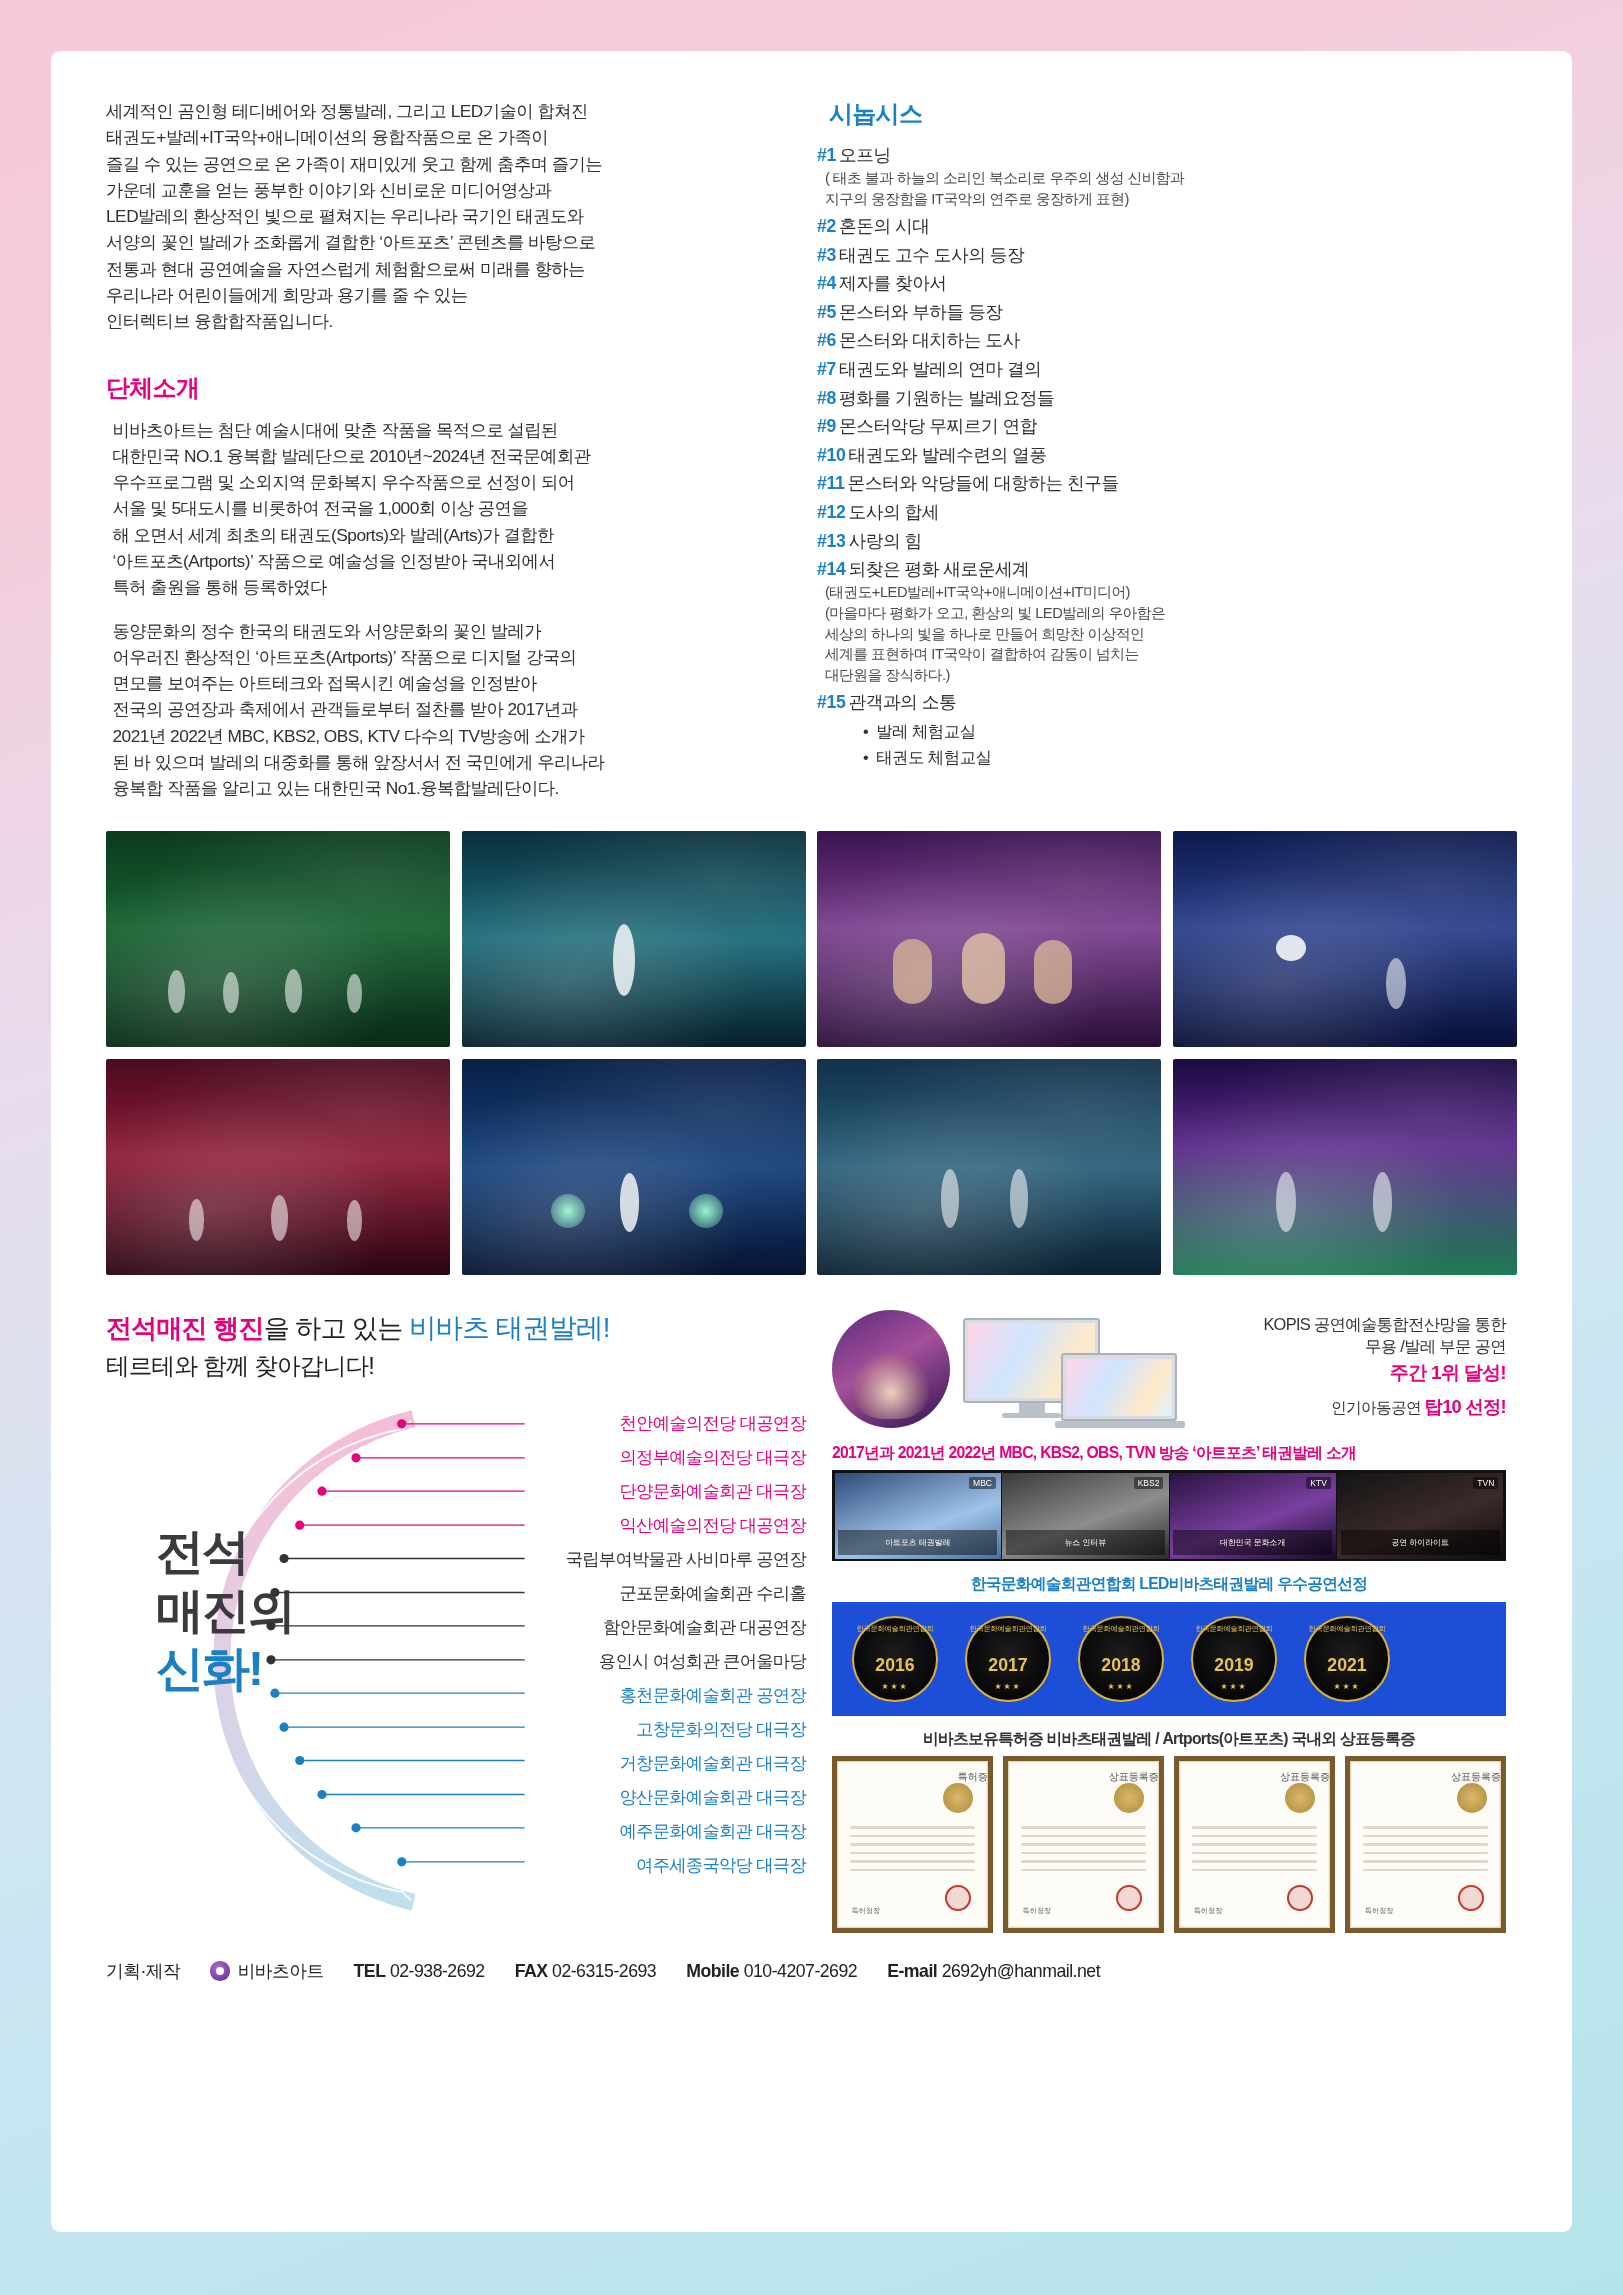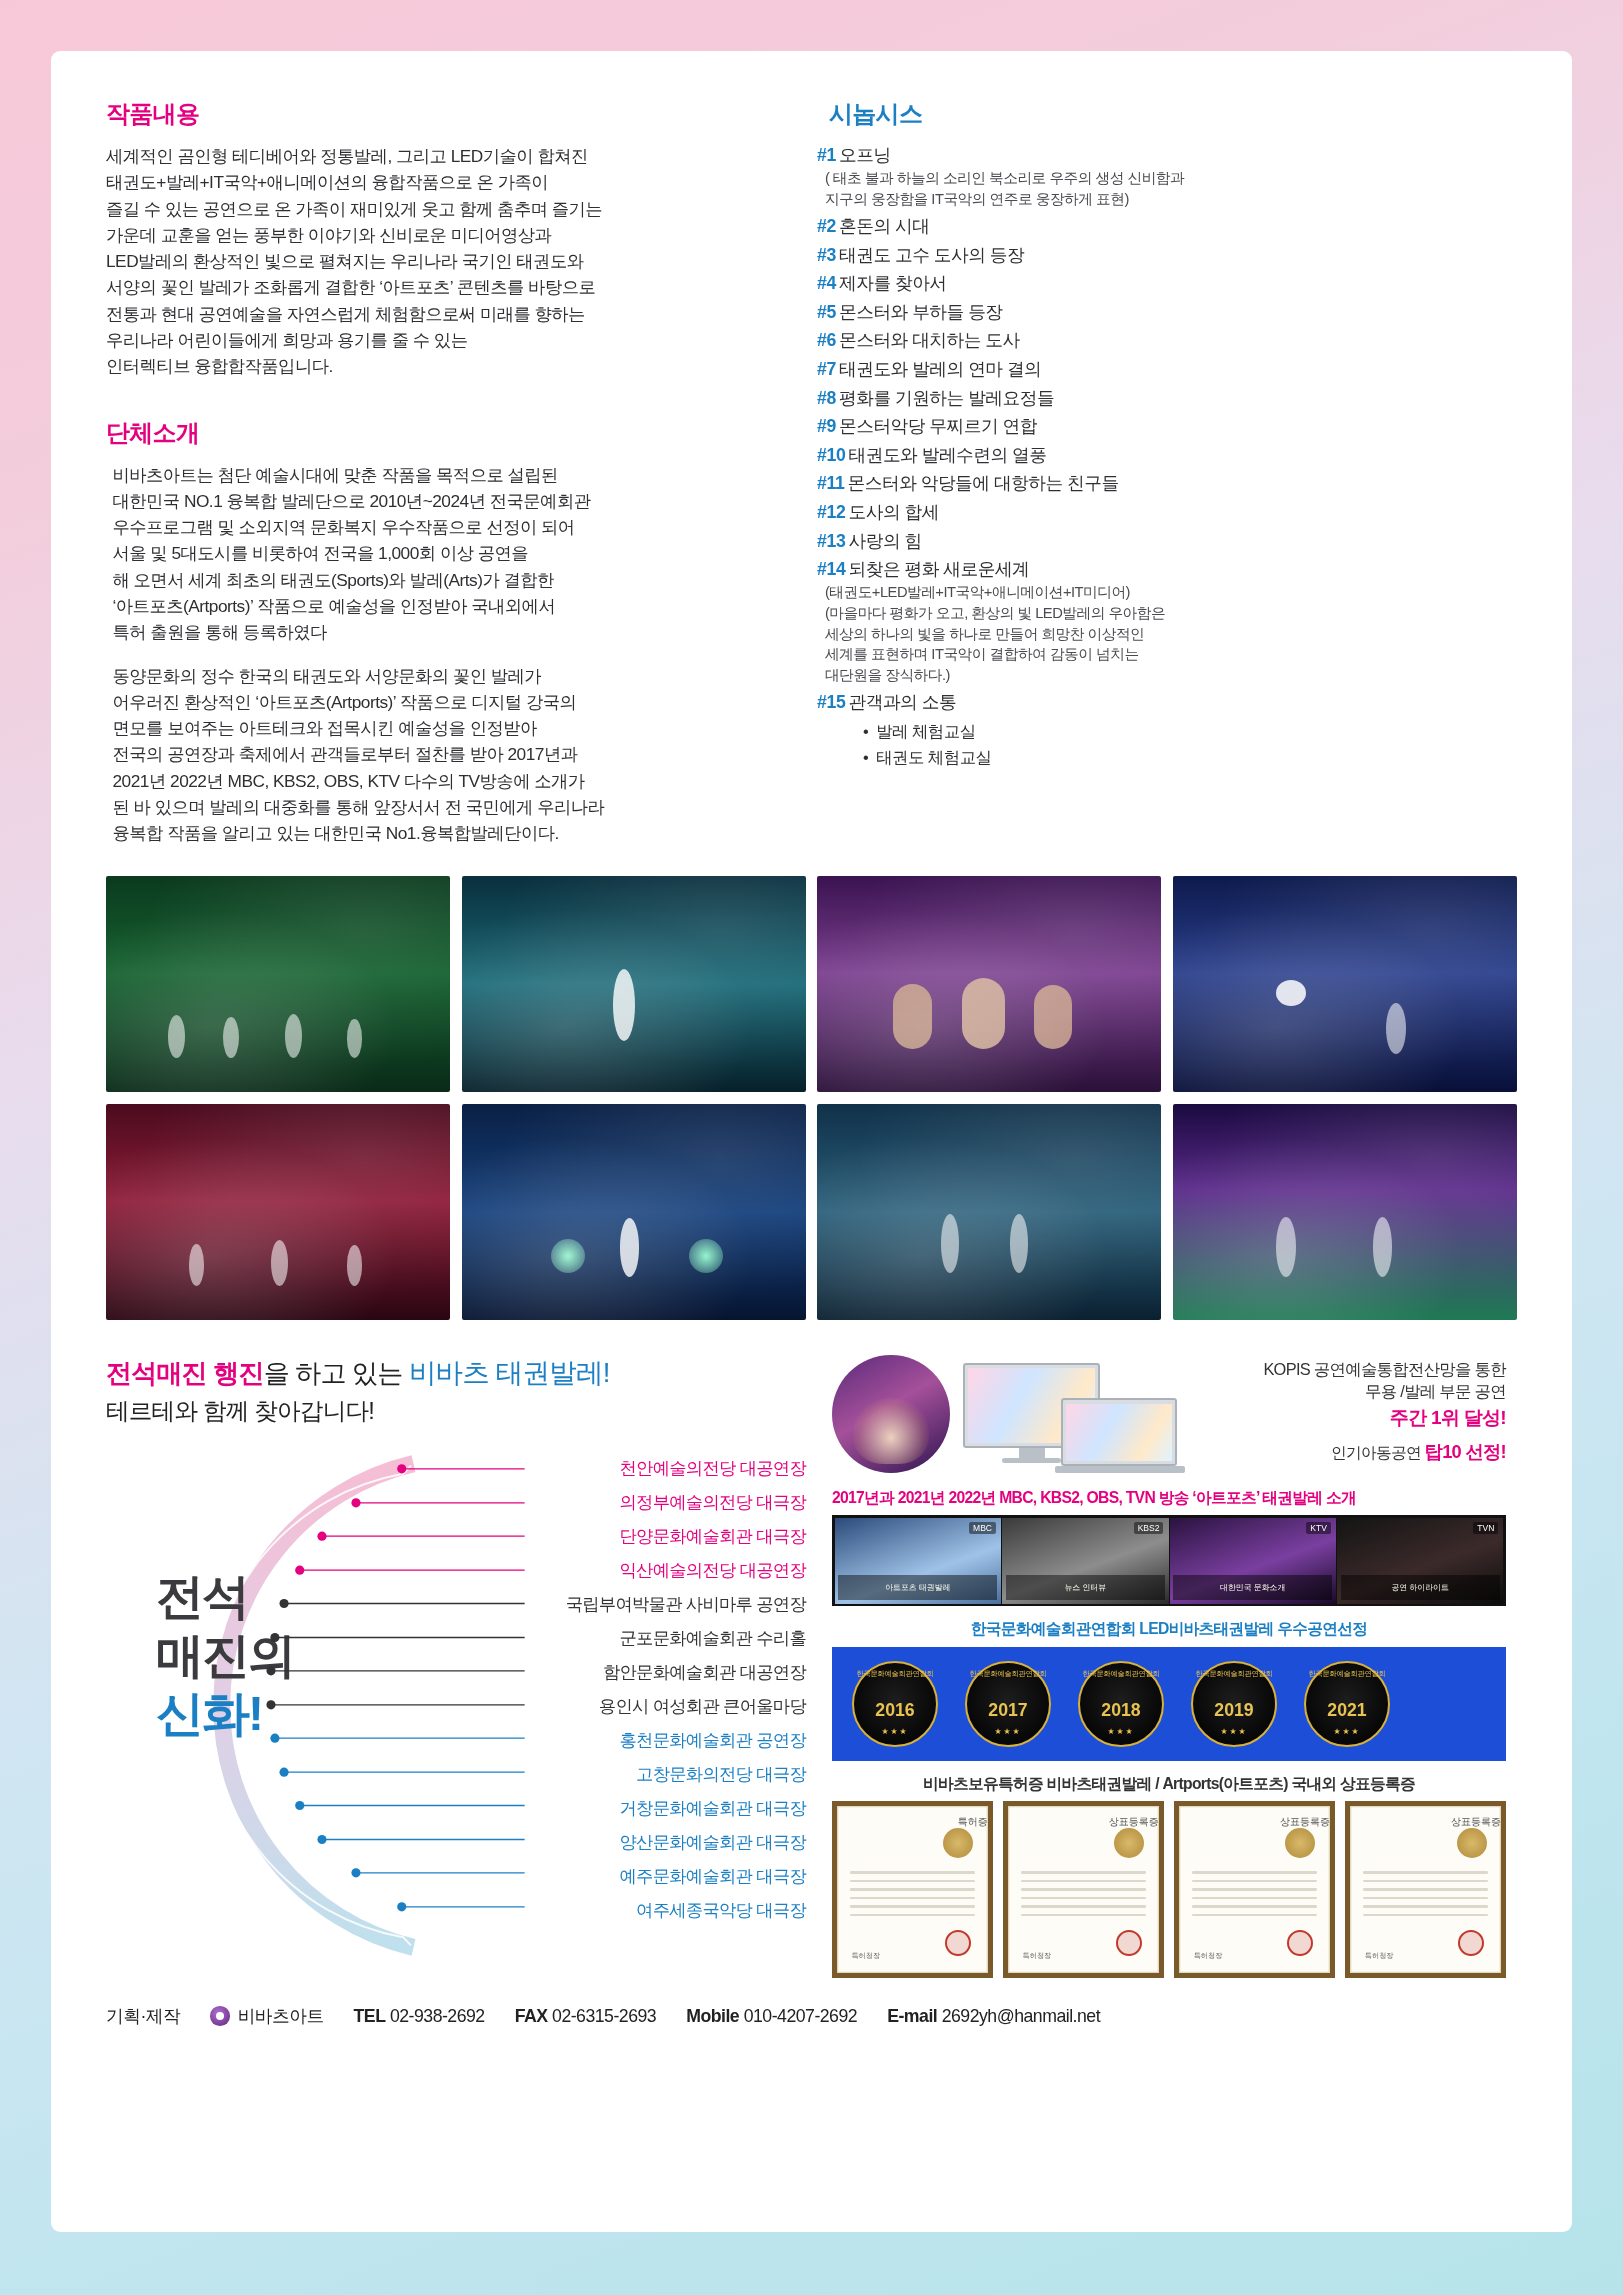--- a/index.html
+++ b/index.html
@@ -230,21 +230,20 @@
 </style>
 </head>
 <body>
 
 <div class="page">
   <div class="sheet">
 
     <div class="top-cols">
 
       <div class="col-left">
-        <h2 class="sec">작품내용</h2>
         <div class="body-txt">
           <p style="white-space: pre-line;">세계적인 곰인형 테디베어와 정통발레, 그리고 LED기술이 합쳐진
 태권도+발레+IT국악+애니메이션의 융합작품으로  온 가족이
 즐길 수 있는 공연으로 온 가족이 재미있게 웃고 함께 춤추며 즐기는
 가운데 교훈을 얻는 풍부한 이야기와 신비로운 미디어영상과
 LED발레의 환상적인 빛으로 펼쳐지는 우리나라 국기인 태권도와
 서양의 꽃인 발레가 조화롭게 결합한 ‘아트포츠’ 콘텐츠를 바탕으로
 전통과 현대 공연예술을 자연스럽게 체험함으로써 미래를 향하는
 우리나라 어린이들에게 희망과 용기를 줄 수 있는
 인터렉티브 융합합작품입니다.</p>

